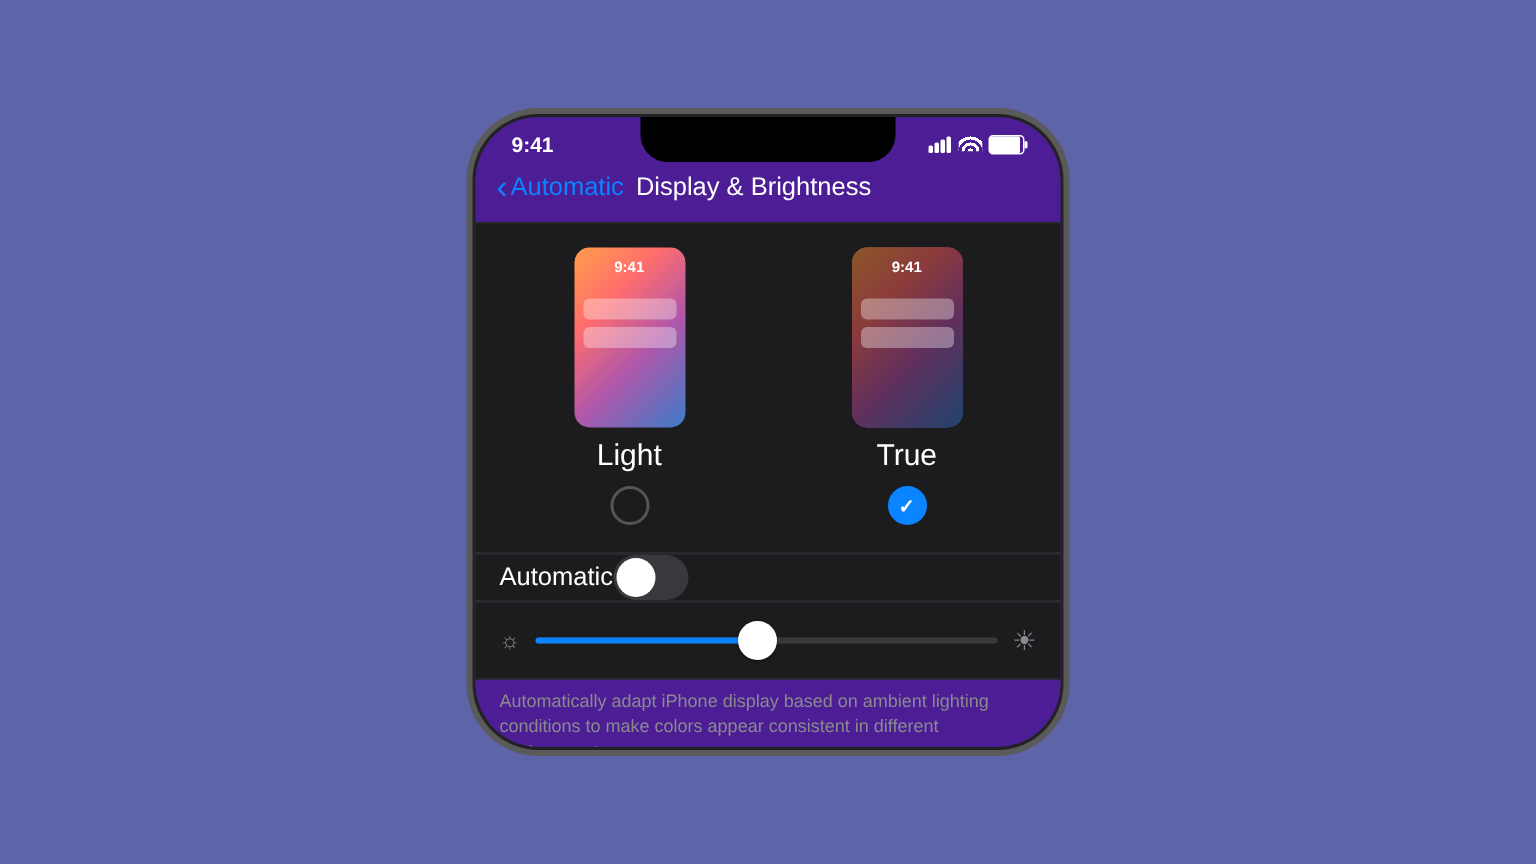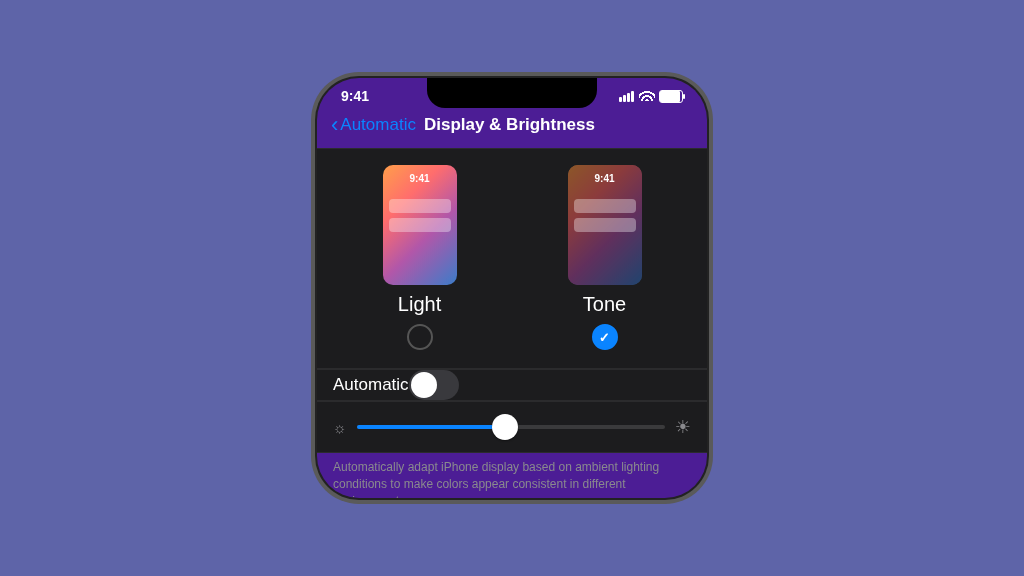--- a/index.html
+++ b/index.html
@@ -10,21 +10,21 @@
   .bars{display:inline-flex;align-items:flex-end;gap:1px;margin-right:1px}
   .bars i{width:3px;background:#fff;display:inline-block;border-radius:1px}
   .bars i:nth-child(1){height:5px}.bars i:nth-child(2){height:7px}.bars i:nth-child(3){height:9px}.bars i:nth-child(4){height:11px}
   .wifi::before{content:"";display:inline-block;width:16px;height:12px;background:radial-gradient(circle at 50% 100%,#fff 2px,transparent 2px),radial-gradient(circle at 50% 100%,transparent 4px,#fff 4px,#fff 6px,transparent 6px),radial-gradient(circle at 50% 100%,transparent 8px,#fff 8px,#fff 10px,transparent 10px);clip-path:polygon(0 0,100% 0,100% 100%,0 100%)}
   .batt{width:22px;height:11px;border:1px solid #fff;border-radius:3px;position:relative}
   .batt::after{content:"";position:absolute;right:-3px;top:3px;width:2px;height:5px;background:#fff;border-radius:1px}
   .batt i{display:block;height:100%;width:90%;background:#fff;border-radius:1px}
   .nav{display:flex;align-items:center;padding:4px 14px 10px;color:#fff}
   .back{color:#0a84ff;display:flex;align-items:center;font-size:17px}
   .chev{font-size:22px;margin-right:2px}
-  .title{font-size:17px;font-weight:700;margin-left:8px;color:#fff}
+  .title{font-size:17px;font-weight:400;margin-left:8px;color:#fff}
   .section-head{color:#8a8a8e;font-size:12px;letter-spacing:.5px;padding:12px 18px 6px;text-transform:uppercase}
   .cell{background:#1c1c1e;border-top:.5px solid #2b2b2d;border-bottom:.5px solid #2b2b2d}
   .appearance{display:flex;justify-content:space-around;padding:16px 10px 18px}
   .opt{display:flex;flex-direction:column;align-items:center;gap:8px}
   .thumb{width:74px;height:120px;border-radius:10px;background:linear-gradient(135deg,#ff9e4a 0%,#ff6d6d 30%,#b157a9 60%,#3b7cc9 100%);position:relative;overflow:hidden}
   .thumb.dark::before{content:"";position:absolute;inset:0;background:rgba(0,0,0,.45)}
   .thumb .t{position:absolute;top:8px;left:0;right:0;text-align:center;color:#fff;font-size:10px;font-weight:600}
   .cards{position:absolute;left:6px;right:6px;top:34px}
   .cards i{display:block;height:14px;margin-bottom:5px;border-radius:4px;background:rgba(255,255,255,.35)}
   .opt-label{color:#fff;font-size:20px}
@@ -85,21 +85,21 @@
       <div class="radio"></div>
     </div>
     <div class="opt">
       <div class="thumb dark">
         <div class="t">9:41</div>
         <div class="cards">
             <i></i>
             <i></i>
           </div>
       </div>
-      <div class="opt-label">Tone</div>
+      <div class="opt-label">True</div>
       <div class="radio sel">✓</div>
     </div>
   </div>
   <div class="cell row">
     <span>Automatic</span>
     <span class="toggle">
         <i></i>
       </span>
   </div>
 

